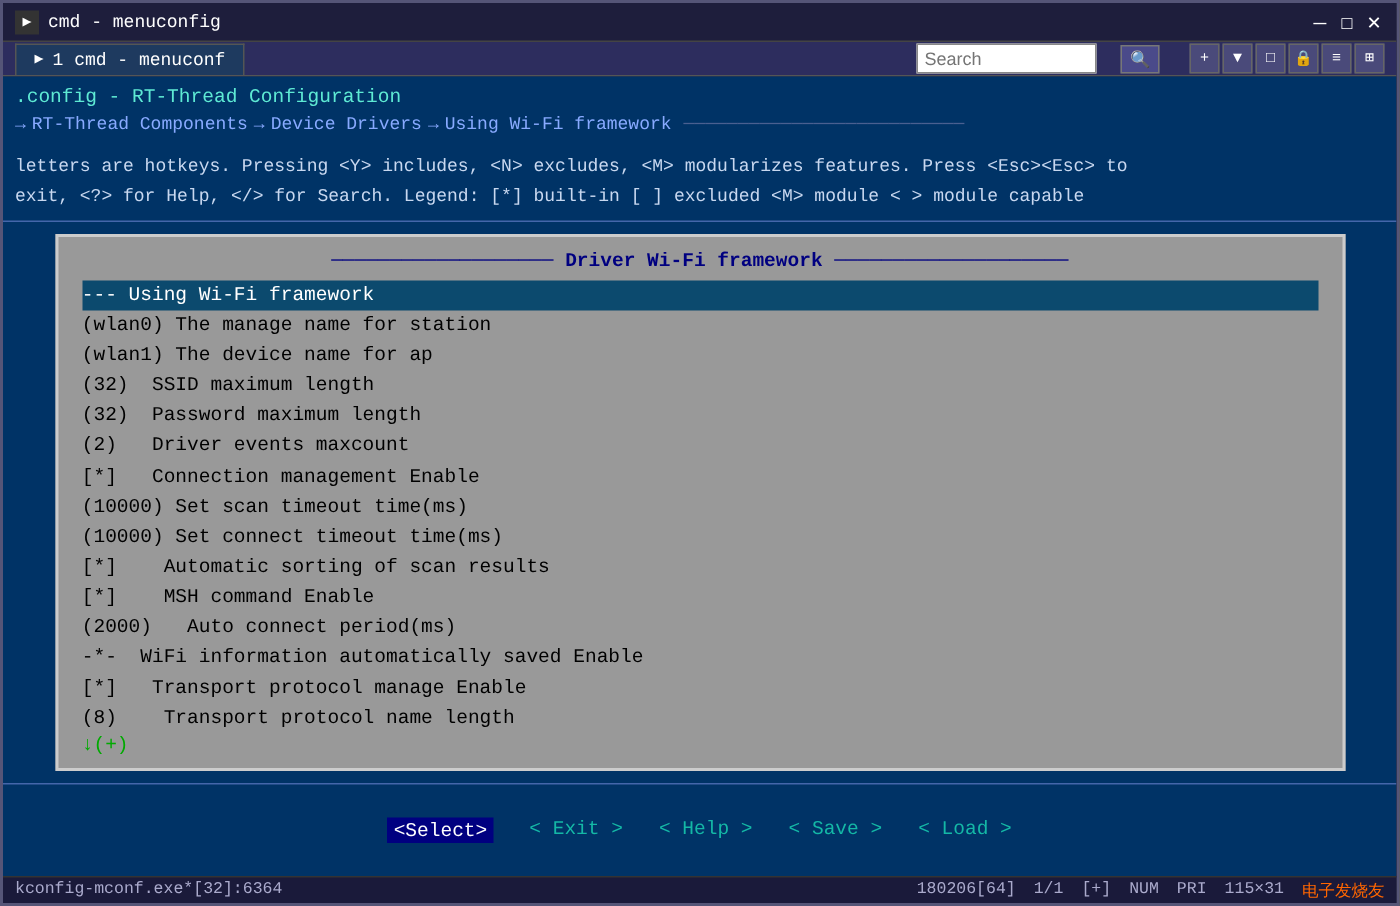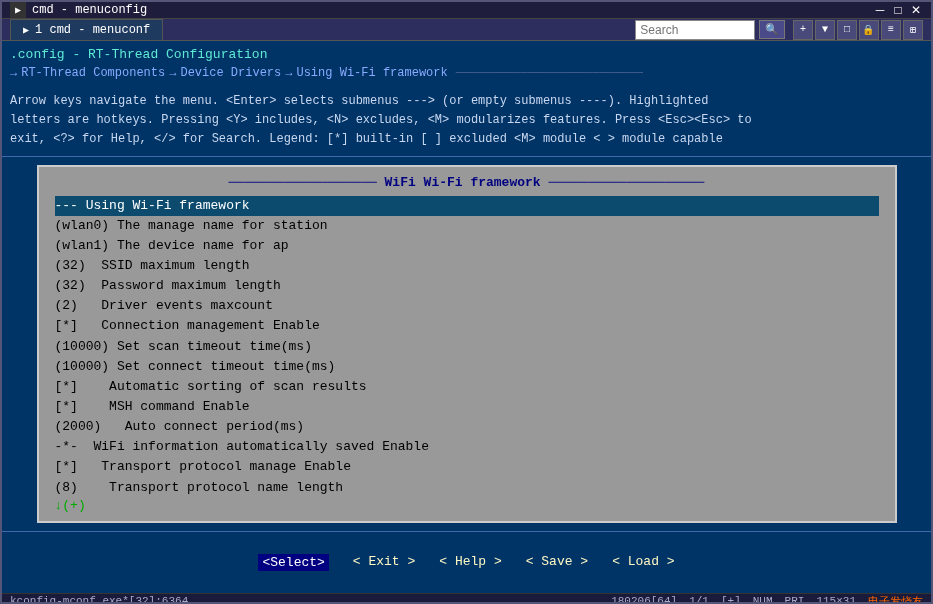--- a/index.html
+++ b/index.html
@@ -75,21 +75,21 @@
       align-items: center;
       gap: 6px;
     }
     .tab-icon {
       font-size: 10px;
     }
     .search-area {
       margin-left: auto;
       display: flex;
       align-items: center;
-      gap: 4px;
+      gap: 16px;
     }
     .search-box {
       background: #fff;
       border: 1px solid #888;
       height: 20px;
       width: 120px;
       padding: 0 4px;
       font-size: 12px;
     }
     .search-btn {
@@ -190,21 +190,21 @@
     
     .button-bar {
       background: #003366;
       padding: 22px 0;
       display: flex;
       justify-content: center;
       gap: 24px;
       border-top: 1px solid #4466aa;
     }
     .nav-button {
-      color: #fef9c3;
+      color: #14b8a6;
       font-size: 13px;
       font-family: 'Courier New', Courier, monospace;
     }
     .nav-button.active {
       background: #000080;
       color: #ffffff;
       padding: 1px 4px;
     }
 
     
@@ -276,29 +276,28 @@
       <span>RT-Thread Components</span>
       <span>→</span>
       <span>Device Drivers</span>
       <span>→</span>
       <span>Using Wi-Fi framework</span>
       <span style="color:#4a6090;margin-left:4px;">──────────────────────────</span>
     </div>
   </div>
 
   <div class="help-panel">
-    <div>Arrow keys navigate the menu.  &lt;Enter&gt; selects submenus ---&gt; (or empty submenus ----).  Highlighted</div>
     <div>letters are hotkeys.  Pressing &lt;Y&gt; includes, &lt;N&gt; excludes, &lt;M&gt; modularizes features.  Press &lt;Esc&gt;&lt;Esc&gt; to</div>
     <div>exit, &lt;?&gt; for Help, &lt;/&gt; for Search.  Legend: [*] built-in  [ ] excluded  &lt;M&gt; module  &lt; &gt; module capable</div>
   </div>
 
   <div class="menu-container">
     <div class="menu-box">
       <div class="menu-title-bar">
-        ─────────────────── WiFi Wi-Fi framework ────────────────────
+        ─────────────────── Driver Wi-Fi framework ────────────────────
       </div>
 
       <div class="menu-item highlighted">--- Using Wi-Fi framework</div>
       <div class="menu-item">(wlan0) The manage name for station</div>
       <div class="menu-item">(wlan1) The device name for ap</div>
       <div class="menu-item">(32)  SSID maximum length</div>
       <div class="menu-item">(32)  Password maximum length</div>
       <div class="menu-item">(2)   Driver events maxcount</div>
       <div class="menu-item">[*]   Connection management Enable</div>
       <div class="menu-item">(10000) Set scan timeout time(ms)</div>

